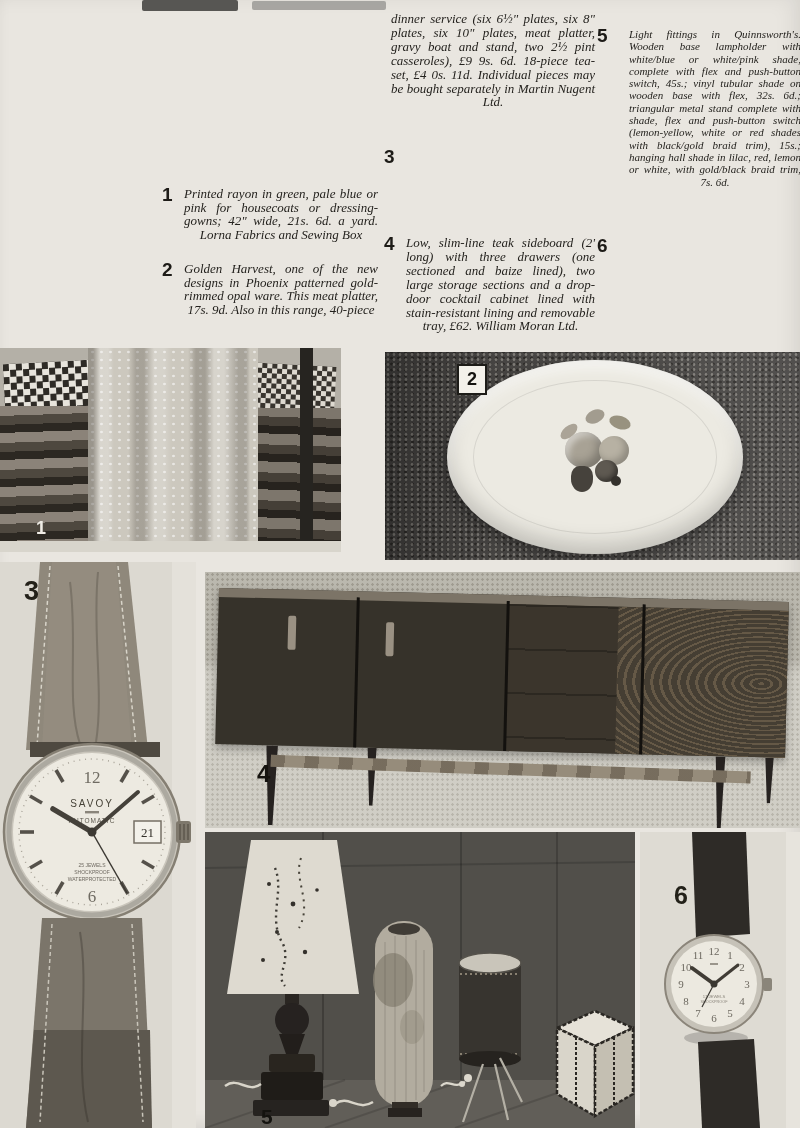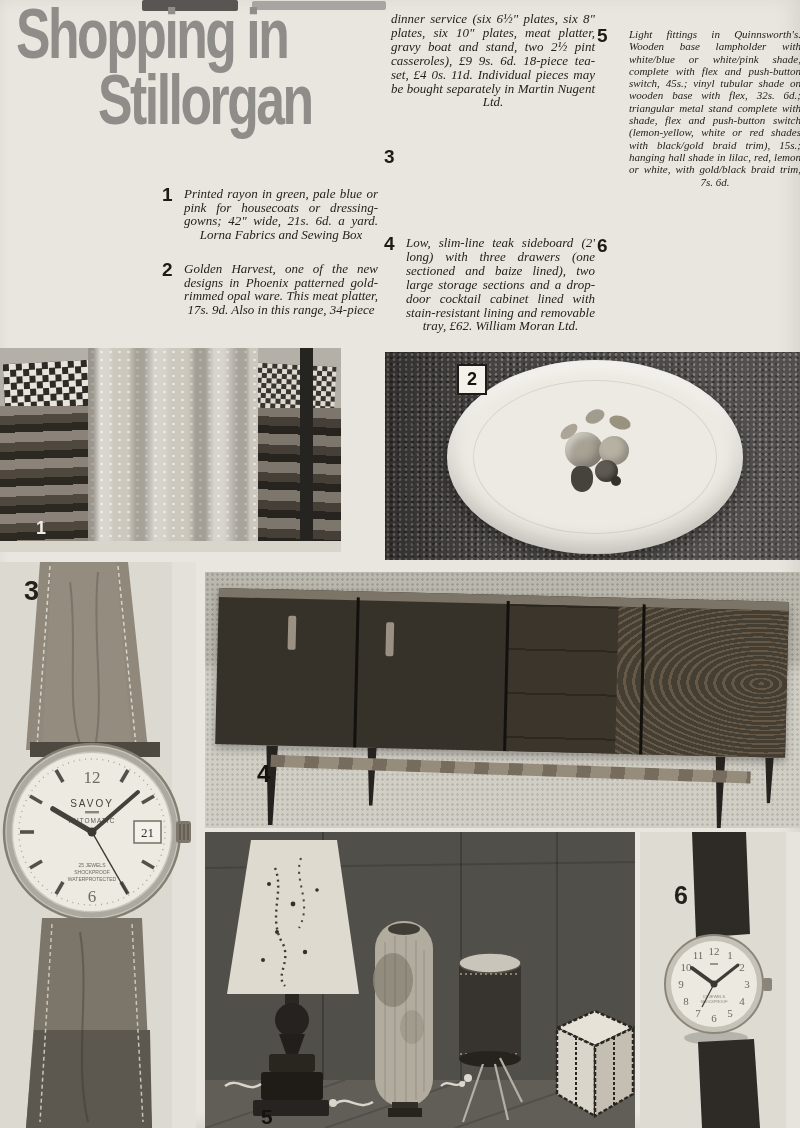--- a/index.html
+++ b/index.html
@@ -123,32 +123,28 @@
   svg .sans{font-family:"Liberation Sans",sans-serif;}
 </style>
 </head>
 <body>
 
 <div class="page">
 
   <div class="artifact bar1"></div>
   <div class="artifact bar2"></div>
 
-  <div class="headline">
-    <span class="l1">Shopping in</span>
-    <span class="l2">Stillorgan</span>
-  </div>
 
   <div class="art ca i1">
     <span class="num">1</span>
     <div class="txt">Printed rayon in green, pale blue or pink for housecoats or dressing-gowns; 42" wide, 21s. 6d. a yard. Lorna Fabrics and Sewing Box</div>
   </div>
   <div class="art ca i2">
     <span class="num">2</span>
-    <div class="txt">Golden Harvest, one of the new designs in Phoenix patterned gold-rimmed opal ware. This meat platter, 17s. 9d. Also in this range, 34-piece</div>
+    <div class="txt">Golden Harvest, one of the new designs in Phoenix patterned gold-rimmed opal ware. This meat platter, 17s. 9d. Also in this range, 40-piece</div>
   </div>
 
   <div class="art cb icont cont">
     <div class="txt">dinner service (six 6½" plates, six 8" plates, six 10" plates, meat platter, gravy boat and stand, two 2½ pint casseroles), £9 9s. 6d. 18-piece tea-set, £4 0s. 11d. Individual pieces may be bought separately in Martin Nugent Ltd.</div>
   </div>
   <div class="art cb i3">
     <span class="num">3</span>
   </div>
   <div class="art cb i4">
     <span class="num">4</span>

